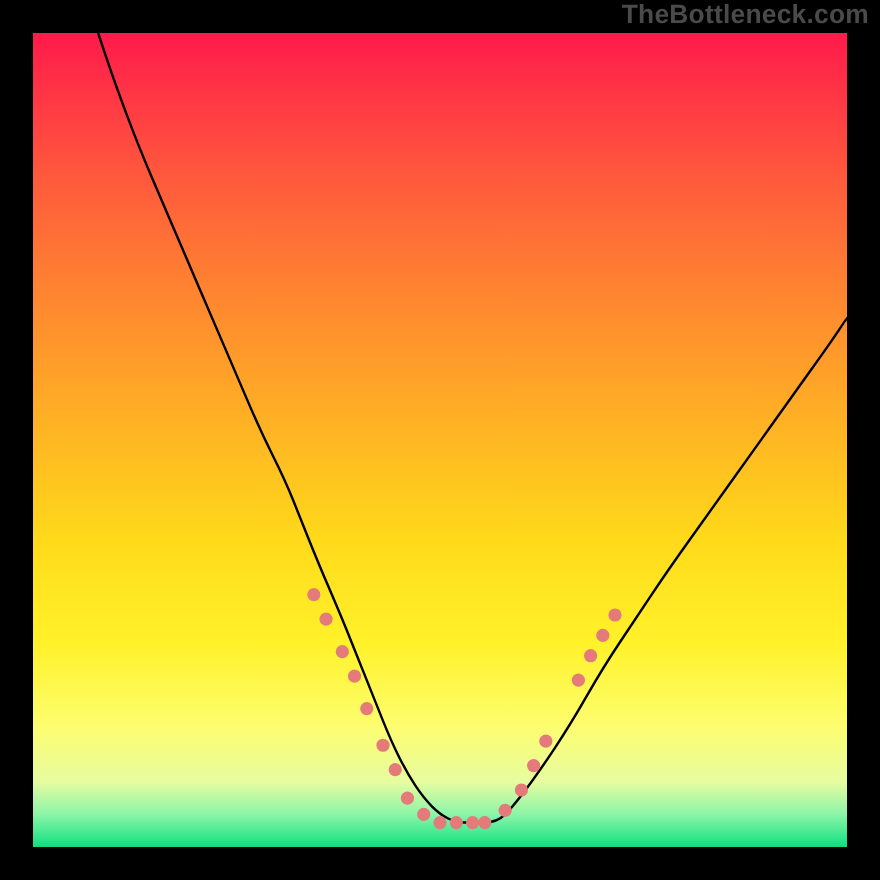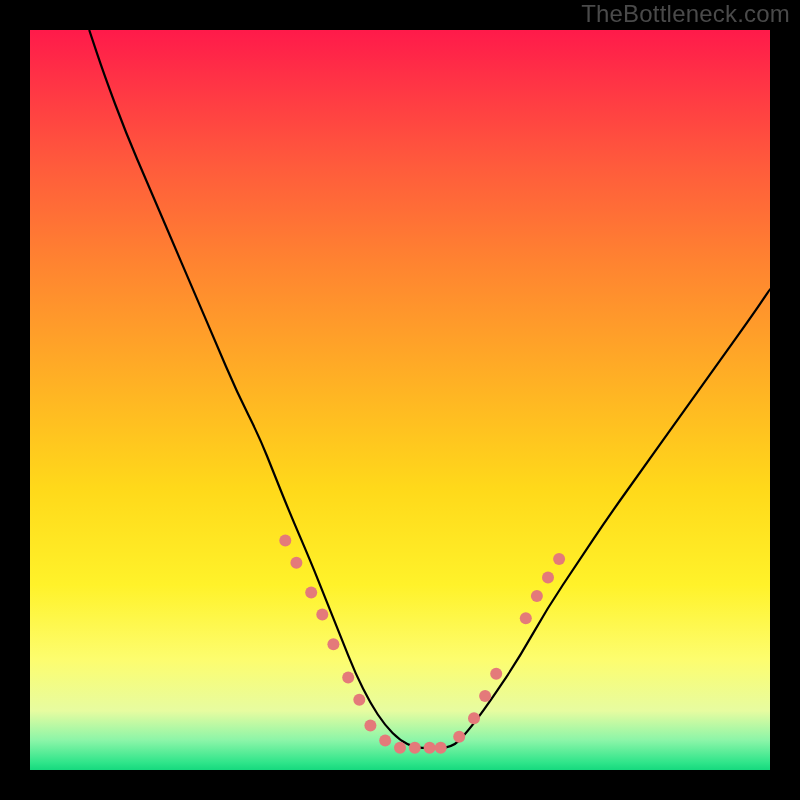--- a/index.html
+++ b/index.html
@@ -38,21 +38,21 @@
       #2fe58a 99%,
       #16d97e 100%
     );
   }
   .watermark {
     position: absolute;
     top: 0;
     right: 10px;
     color: #4a4a4a;
     font-size: 24px;
-    font-weight: 400;
+    font-weight: 700;
     letter-spacing: 0.2px;
     user-select: none;
   }
   svg.curve {
     position: absolute;
     left: 0;
     top: 0;
     width: 740px;
     height: 740px;
   }

